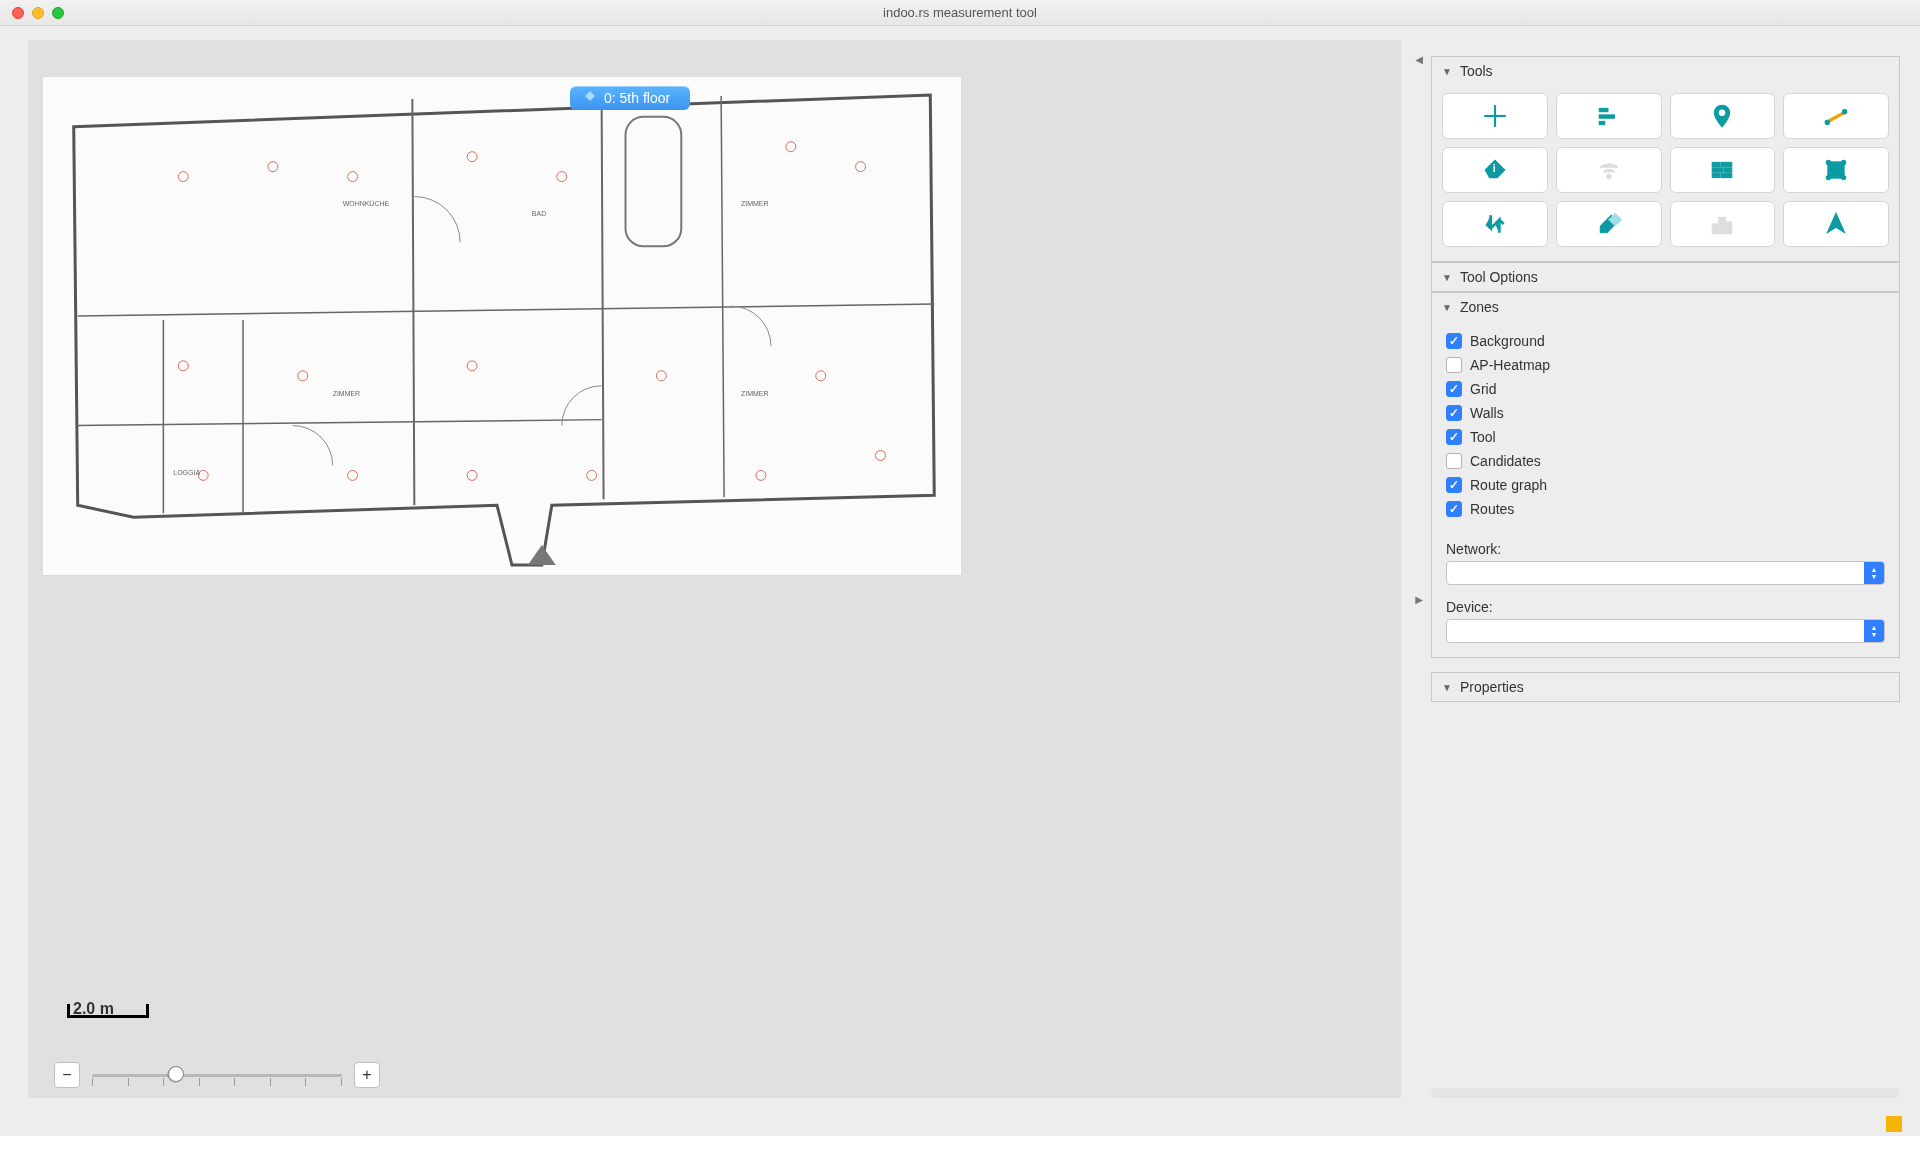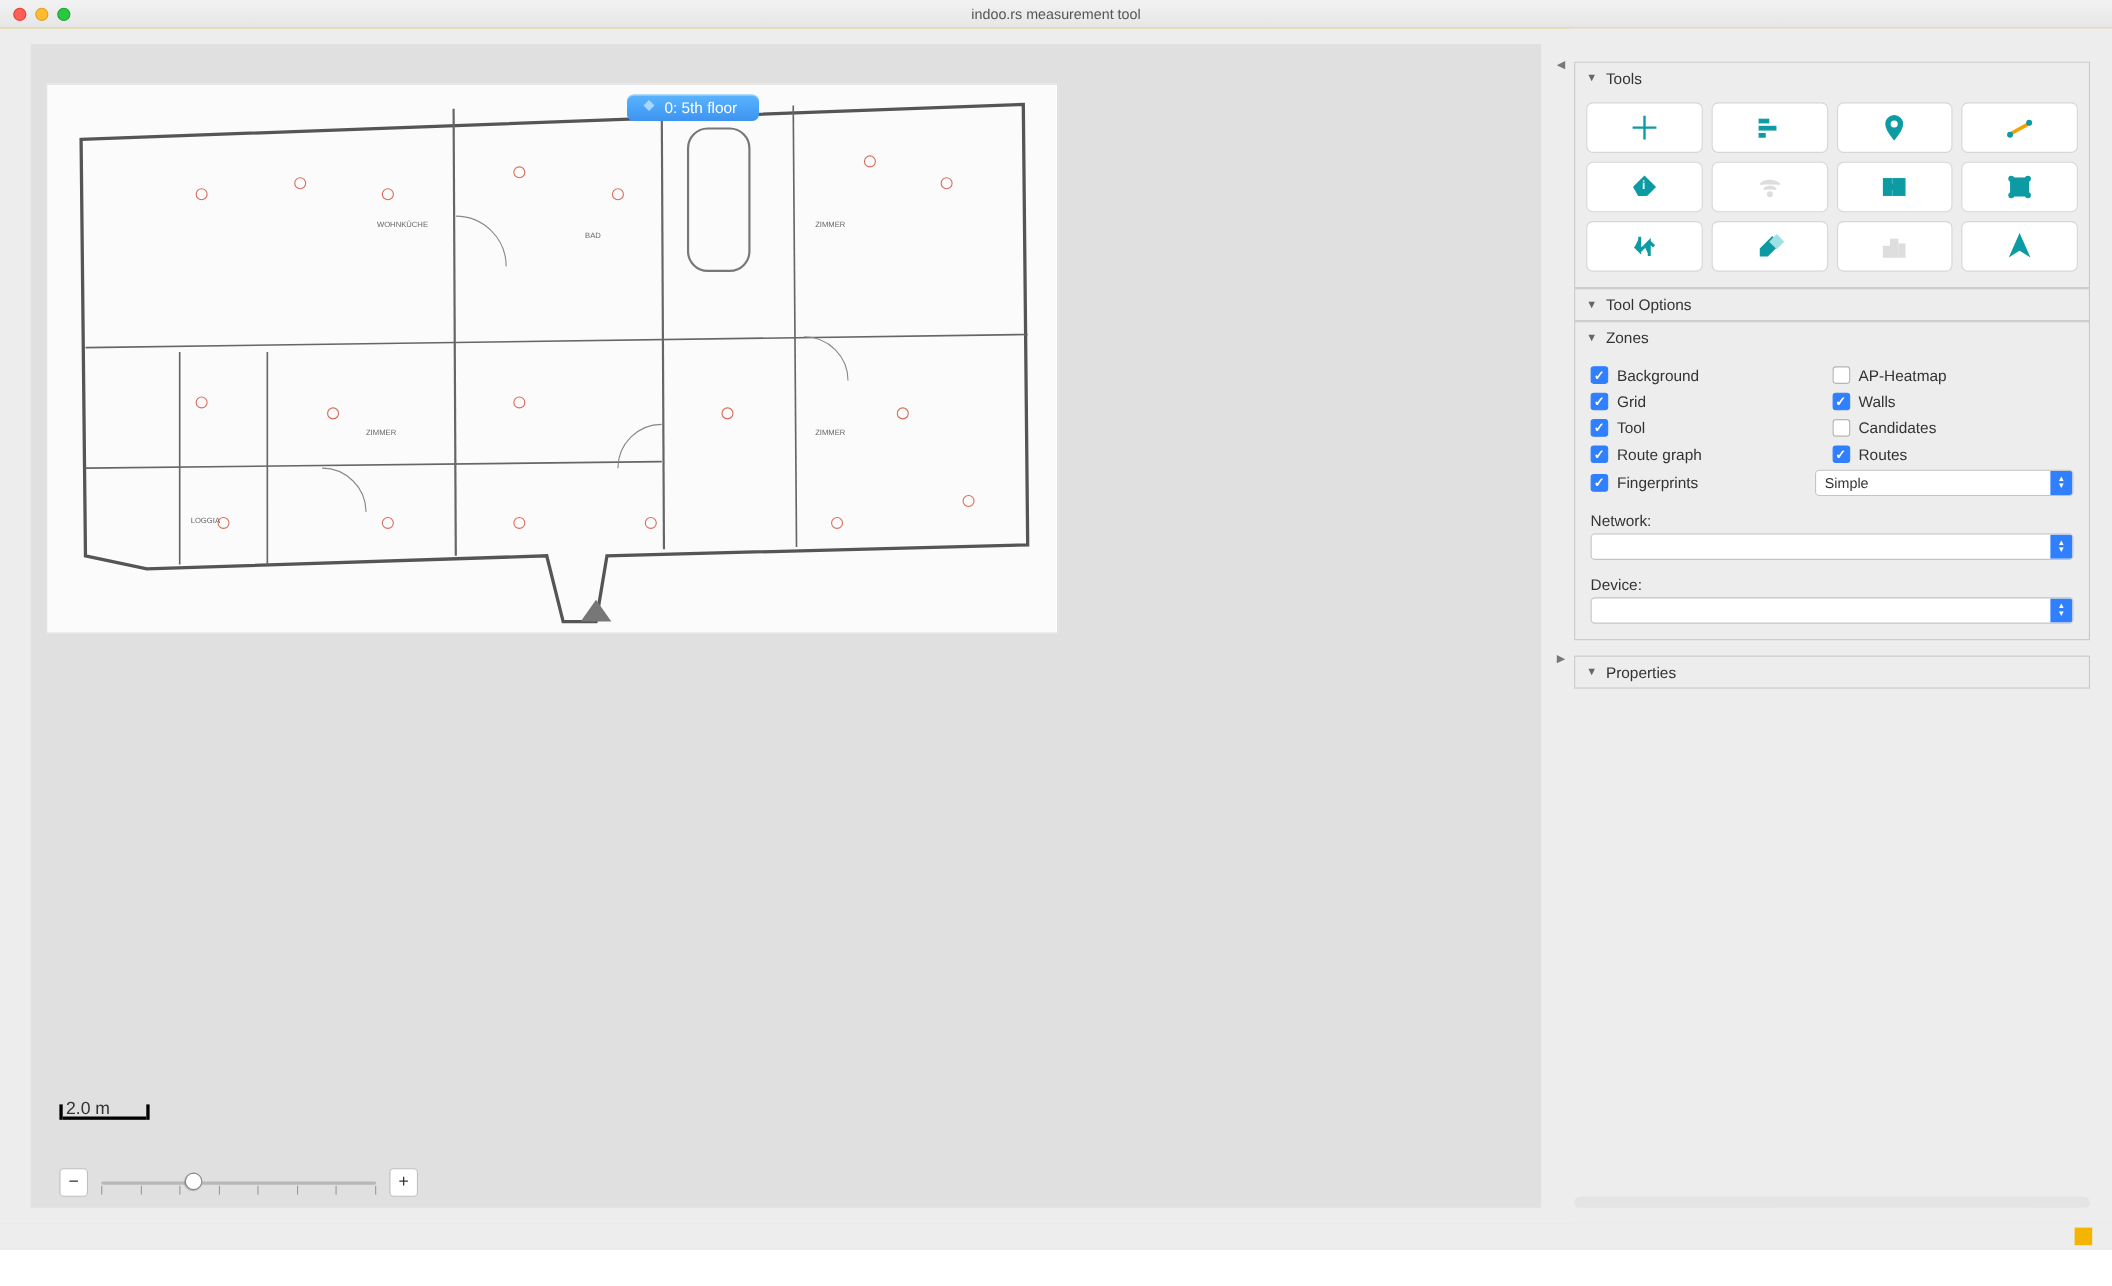--- a/index.html
+++ b/index.html
@@ -95,24 +95,24 @@
   left: 14px;
   width: 920px;
   height: 500px;
   background: #fff;
   border: 1px solid #dcdcdc;
   overflow: hidden;
 }
 .floorplan-svg { width: 100%; height: 100%; }
 .scale-indicator {
   position: absolute;
-  left: 26px;
+  left: 39px;
   bottom: 62px;
   font-size: 16px;
-  font-weight: normal;
+  font-weight: bold;
 }
 .scale-bar {
   display: flex; align-items: flex-end;
 }
 .scale-bar .tick { width: 3px; height: 14px; background: #000; }
 .scale-bar .line { width: 76px; height: 3px; background: #000; }
 .zoom-row {
   position: absolute;
   left: 26px;
   bottom: 10px;
@@ -179,21 +179,21 @@
   background: #fff;
   display: flex; align-items: center; justify-content: center;
   cursor: pointer;
 }
 .tool-btn svg { width: 26px; height: 26px; }
 .tool-btn.disabled svg { opacity: 0.45; }
 .teal { fill: #0d9ba3; stroke: #0d9ba3; }
 .gray { fill: #b5b5b5; stroke: #b5b5b5; }
 .layers-grid {
   display: grid;
-  grid-template-columns: 1fr 1fr;
+  grid-template-columns: 1fr;
   row-gap: 8px;
   padding: 4px 4px 10px 4px;
 }
 .chk-row { display: flex; align-items: center; gap: 8px; font-size: 14px; }
 .chk {
   width: 16px; height: 16px; border-radius: 3px;
   border: 1px solid #b5b5b5; background: #fff;
   display: inline-flex; align-items: center; justify-content: center;
   flex-shrink: 0;
 }
@@ -489,33 +489,20 @@
                 </div>
                 <div class="chk-row">
                   <span class="chk checked"></span>
                   <span>Route graph</span>
                 </div>
                 <div class="chk-row">
                   <span class="chk checked"></span>
                   <span>Routes</span>
                 </div>
               </div>
-            <div style="display:grid; grid-template-columns:1fr 1.2fr; align-items:center; gap:8px; margin-top:-4px; padding:0 4px;">
-              <div class="chk-row">
-                <span class="chk checked"></span>
-                <span>Fingerprints</span>
-              </div>
-              <div class="select">
-                <div class="select-value">Simple</div>
-                <div class="select-chev">
-                    <span>▲</span>
-                    <span>▼</span>
-                  </div>
-              </div>
-            </div>
             <div class="sidebar-label">Network:</div>
             <div class="select" style="margin:0 4px;">
               <div class="select-value"></div>
               <div class="select-chev">
                   <span>▲</span>
                   <span>▼</span>
                 </div>
             </div>
             <div class="sidebar-label">Device:</div>
             <div class="select" style="margin:0 4px;">

